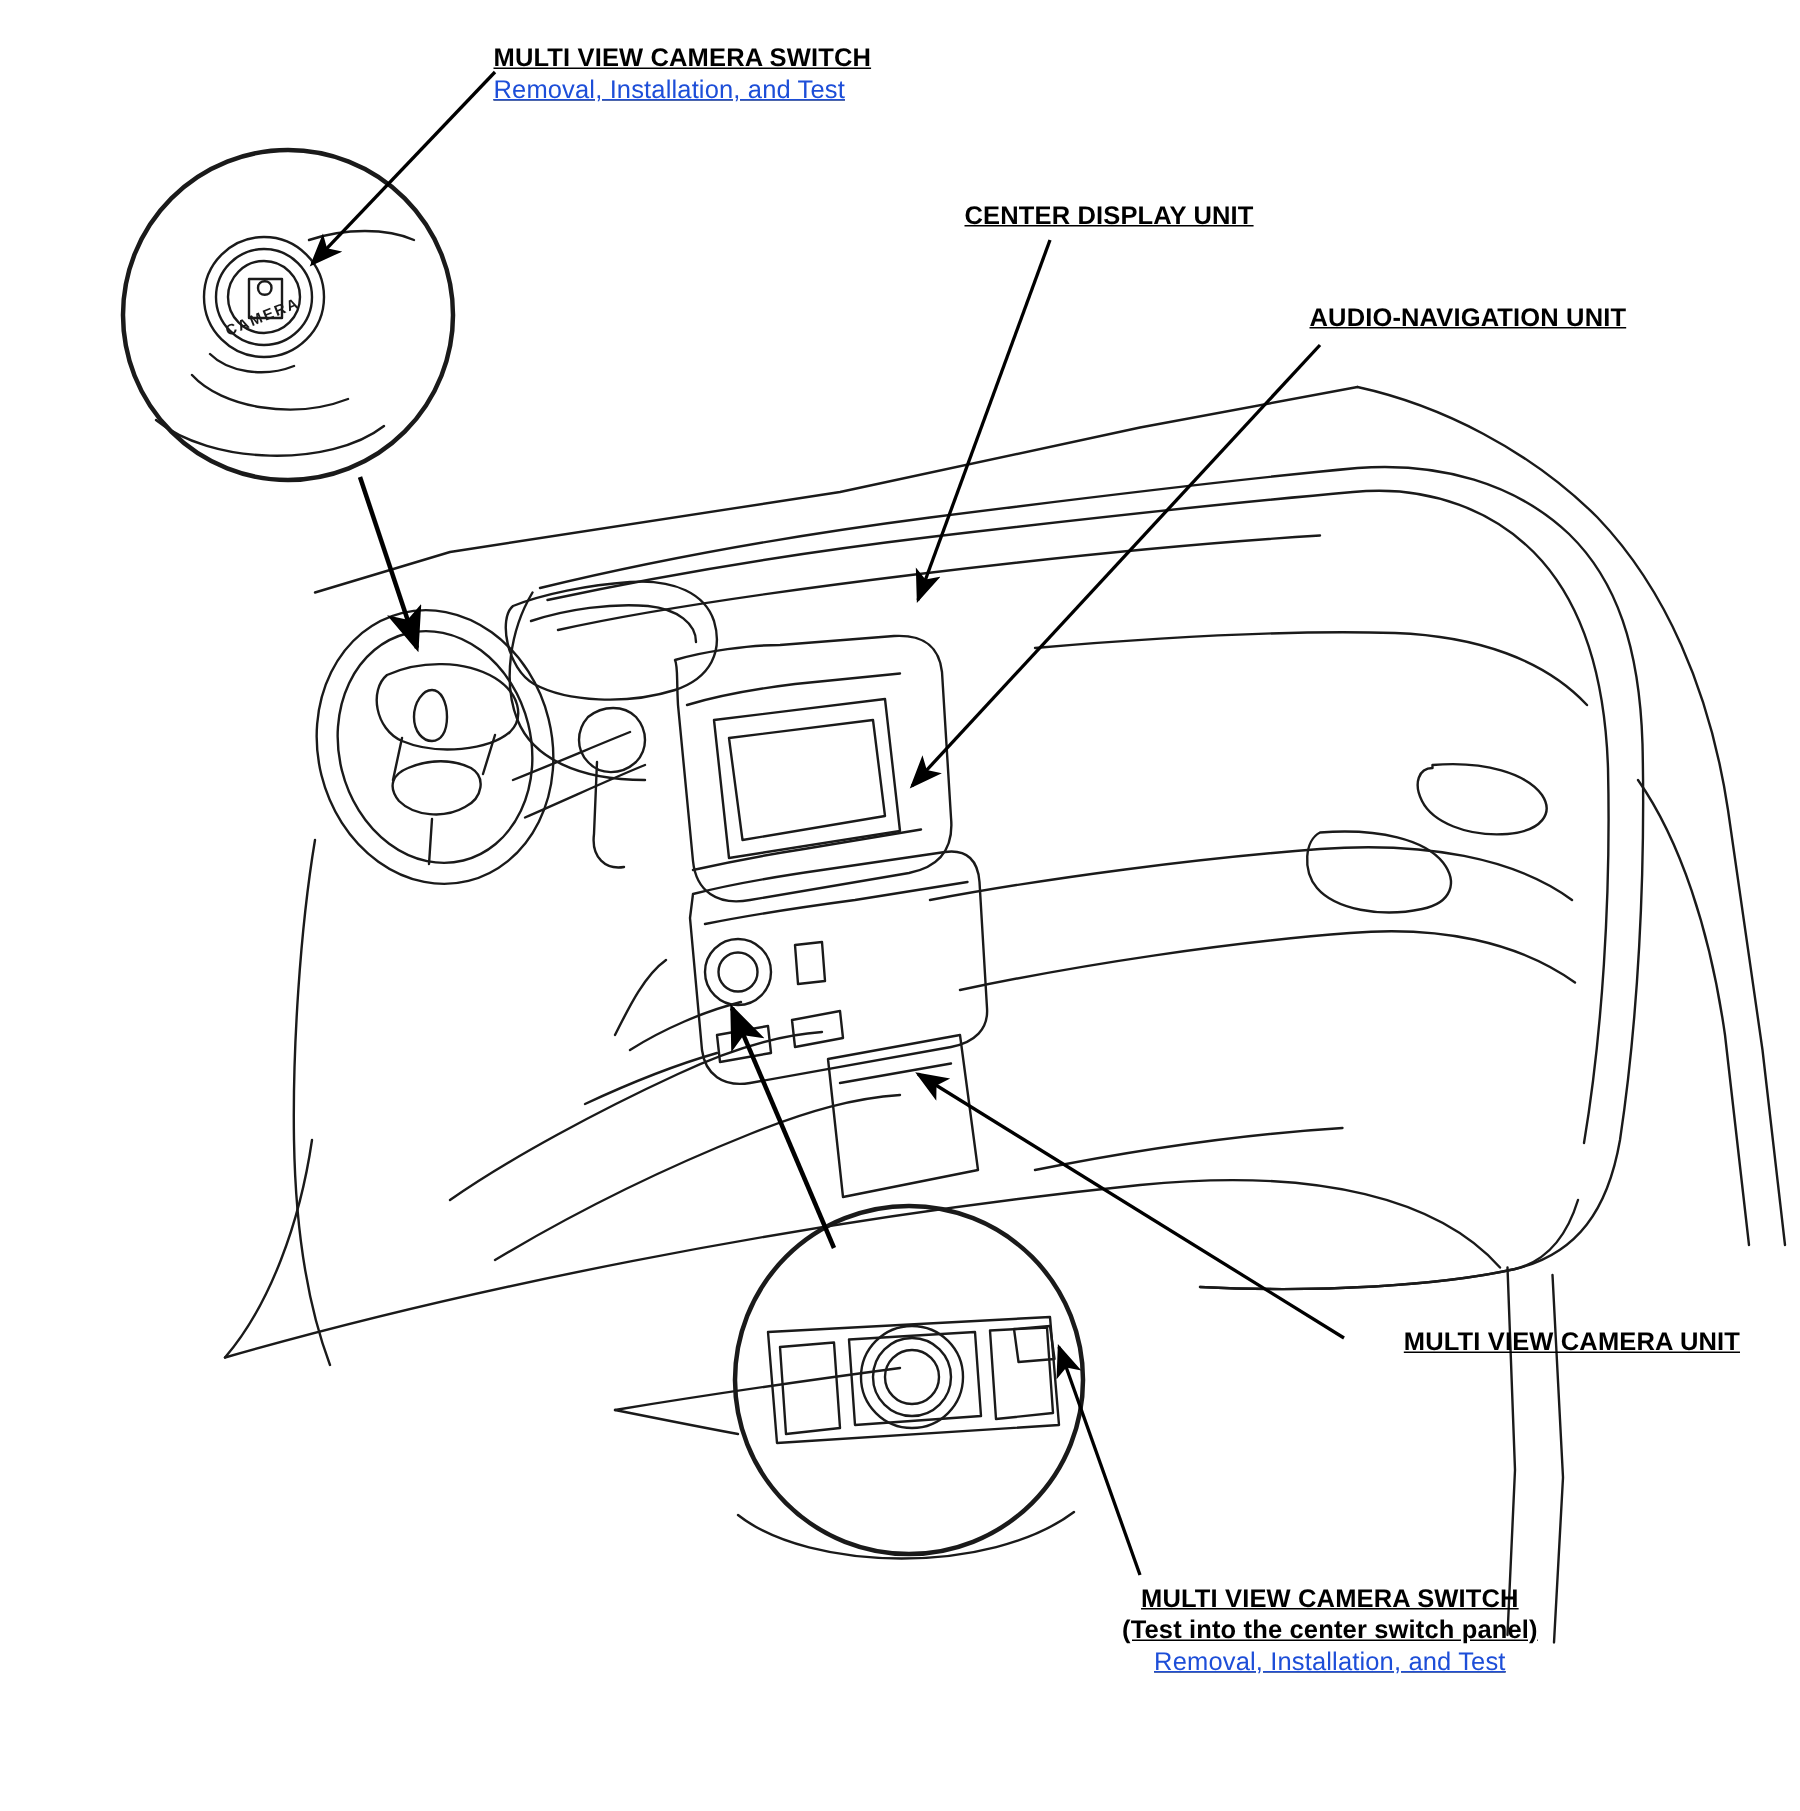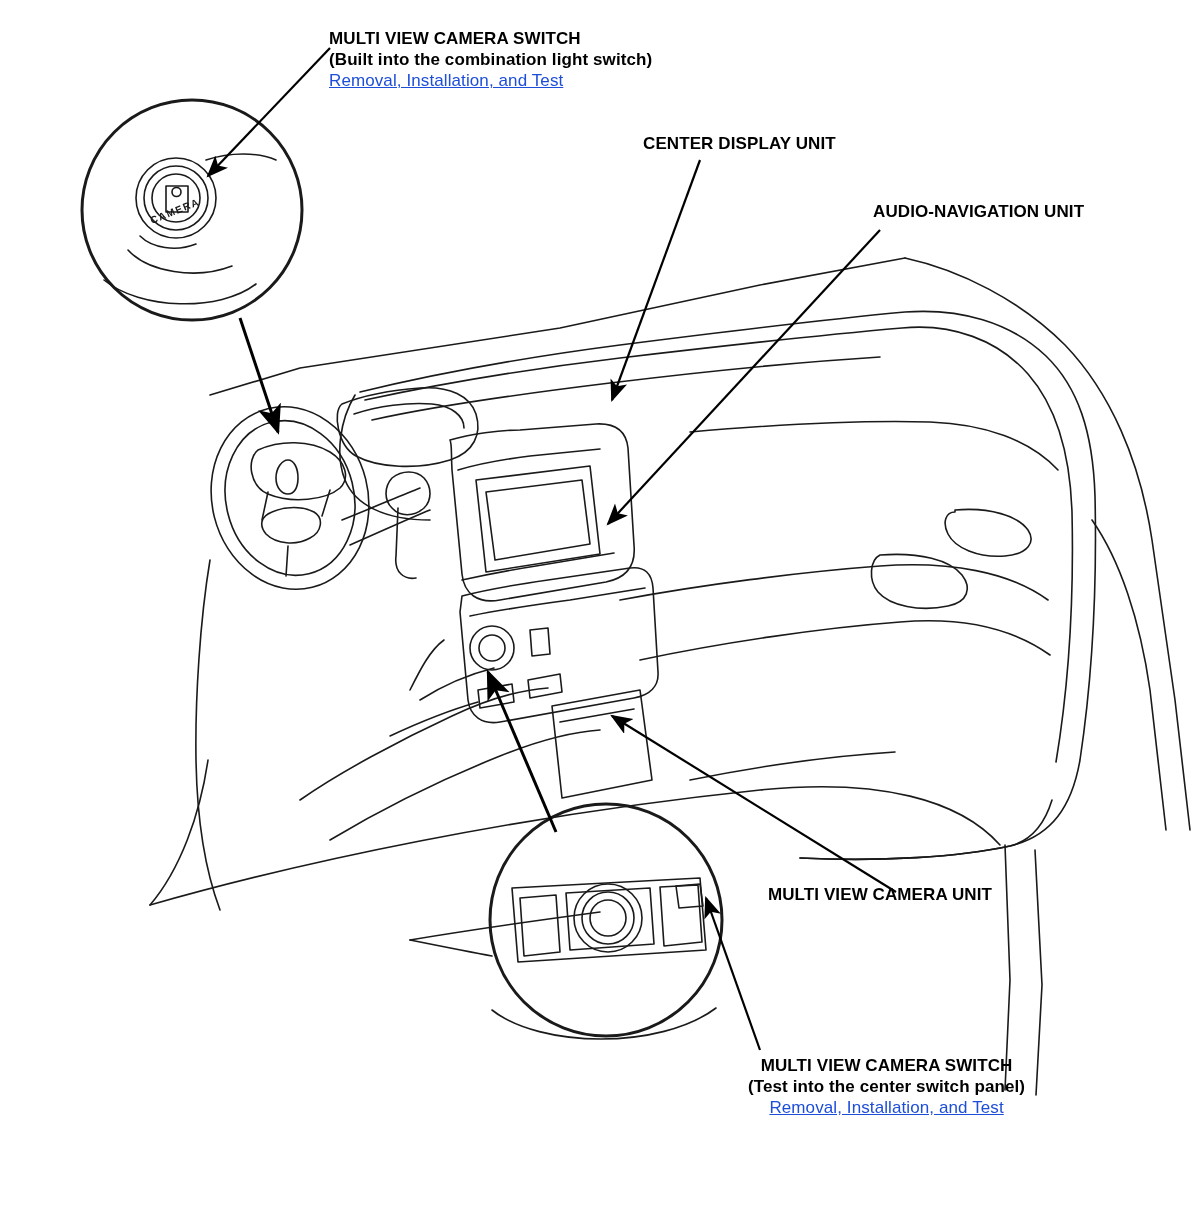--- a/index.html
+++ b/index.html
@@ -25,34 +25,35 @@
     height: 1207px;
   }
   .label {
     position: absolute;
     font-size: 17px;
     font-weight: bold;
     color: #000000;
     line-height: 21px;
     white-space: nowrap;
     letter-spacing: 0.1px;
+    text-decoration: underline;
   }
   .label .sub {
     display: block;
     font-weight: bold;
   }
   .link {
     display: block;
     font-weight: normal;
     color: #1d4ed8;
     text-decoration: underline;
     cursor: pointer;
   }
   .right-align {
-    text-align: center;
+    text-align: right;
   }
   .center-align {
     text-align: center;
   }
 </style>
 </head>
 <body>
 
 <div id="page">
 
@@ -173,21 +174,20 @@
       <path d="M556 832 L488 672" marker-end="url(#arrow)" stroke-width="3"></path>
 
       <path d="M760 1050 L706 898" marker-end="url(#arrow)"></path>
     </g>
 
     <text x="152" y="224" transform="rotate(-22 152 224)" font-family="Liberation Sans, sans-serif" font-size="10" font-weight="bold" fill="#1a1a1a" letter-spacing="1.4">CAMERA</text>
   </svg>
 
   <div class="label" style="left:329px; top:28px;">
     <span>MULTI VIEW CAMERA SWITCH</span>
-    <span class="sub">(Built into the combination light switch)</span>
     <span class="link">Removal, Installation, and Test</span>
   </div>
 
   <div class="label" style="left:643px; top:133px;">
     <span>CENTER DISPLAY UNIT</span>
   </div>
 
   <div class="label" style="left:873px; top:201px;text-align:right;">
     <span>AUDIO-NAVIGATION UNIT</span>
   </div>

